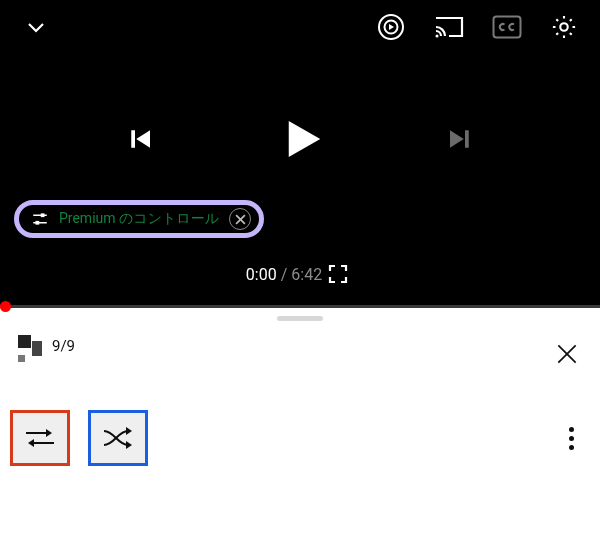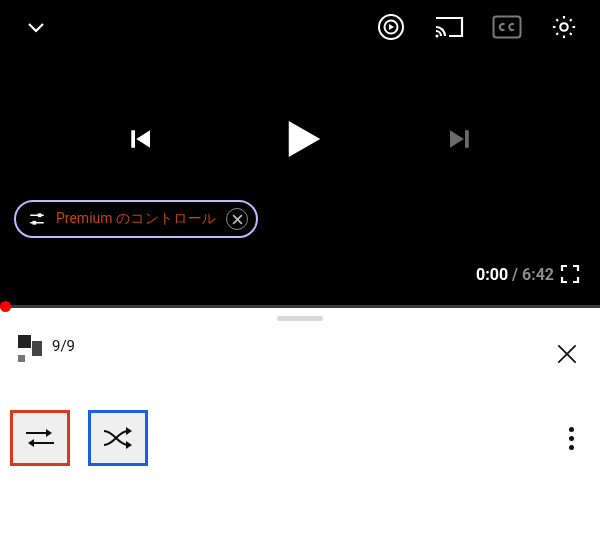--- a/index.html
+++ b/index.html
@@ -31,33 +31,33 @@
   .transport {
     display:flex; align-items:center; justify-content:center;
     gap:110px;
     position:absolute; top:108px; left:0; right:0;
   }
   .pill-row {
     position:absolute; left:14px; top:200px;
   }
   .pill {
     display:inline-flex; align-items:center;
-    border:2px solid #c4b5fd; border-radius:22px;
+    border:5px solid #c4b5fd; border-radius:22px;
     height:38px; padding:0 8px 0 12px;
-    gap:10px; color:#c2410c; font-size:14px;
+    gap:10px; color:#15803d; font-size:14px;
   }
   .pill .close {
     width:22px; height:22px; border:1px solid #888; border-radius:50%;
     display:inline-flex; align-items:center; justify-content:center;
     font-size:14px; color:#ccc;
   }
   .timebar {
     position:absolute; left:14px; bottom:18px; right:14px;
-    display:flex; align-items:center; justify-content:flex-end;
-    font-size:16px; font-weight:700;
+    display:flex; align-items:center; justify-content:center;
+    font-size:16px; font-weight:400;
   }
   .t-cur { color:#fff; }
   .t-dur { color:#8c8c8c; }
   .progress {
     position:absolute; left:0; right:0; bottom:0;
     height:3px; background:#3a3a3a;
   }
   .progress .dot {
     position:absolute; left:0; top:-4px;
     width:11px; height:11px; background:#ff0000; border-radius:50%;

